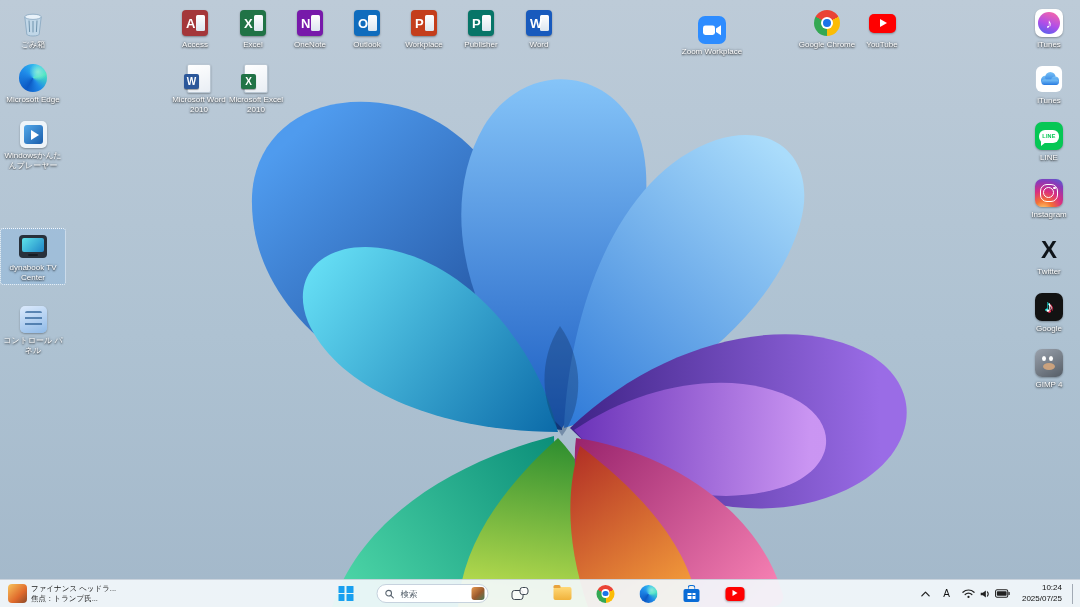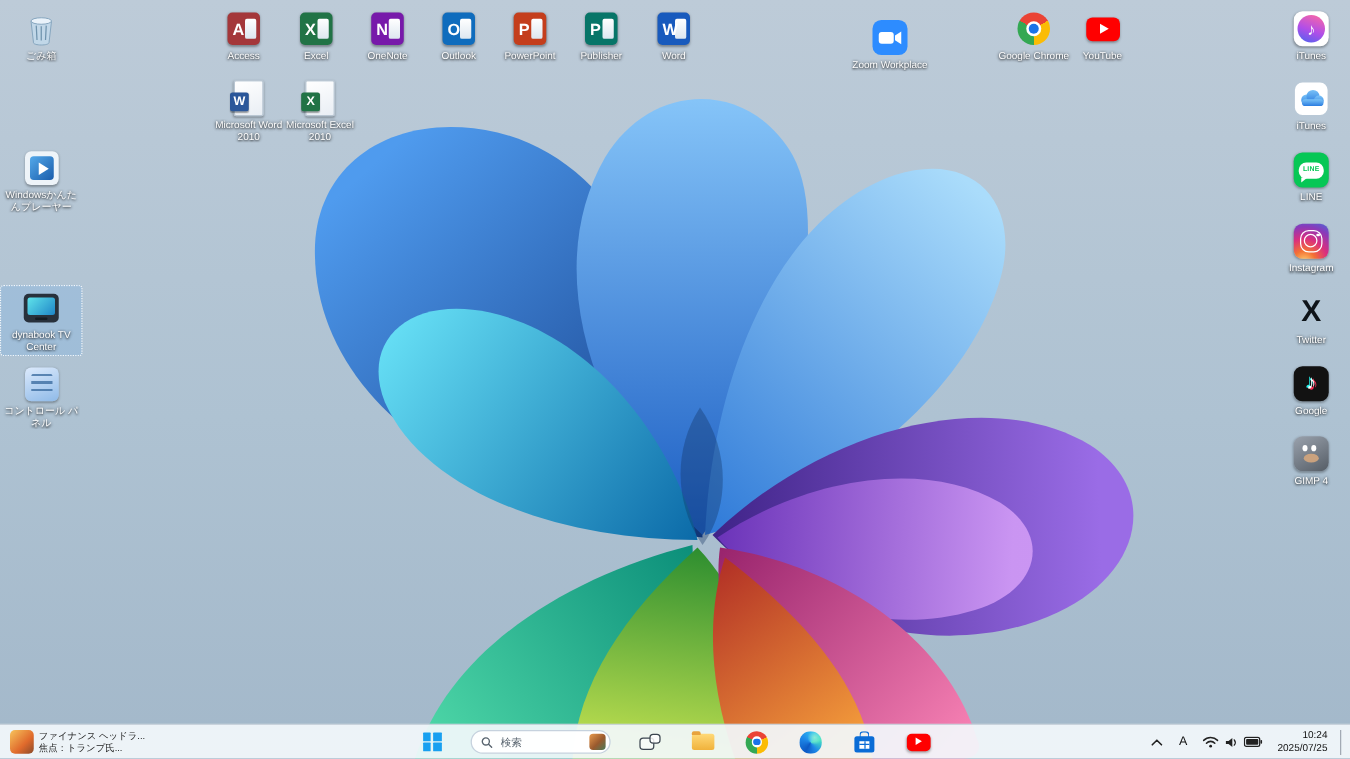--- a/index.html
+++ b/index.html
@@ -195,37 +195,43 @@
     <div class="ig">
       <svg width="30" height="30" viewBox="0 0 30 30">
         <path d="M6.8 9 L8.8 26.2 C8.9 27.2 11.5 28 15 28 C18.5 28 21.1 27.2 21.2 26.2 L23.2 9" fill="rgba(193,216,234,.9)" stroke="#86a6bf" stroke-width="0.8"></path>
         <ellipse cx="15" cy="8.8" rx="8.2" ry="2.6" fill="#e9f2fa" stroke="#86a6bf" stroke-width="0.8"></ellipse>
         <path d="M11 12.5 L11.6 24 M15 13 L15 24.4 M19 12.5 L18.4 24" stroke="#6f93ad" stroke-width="1" fill="none"></path>
       </svg>
     </div>
     <div class="lbl">ごみ箱</div>
   </div>
 
+  <div class="cell" style="left:0;top:60px">
+    <div class="ig">
+        <span class="edge-orb"></span>
+      </div>
+    <div class="lbl">Microsoft Edge</div>
+  </div>
 
   <div class="cell" style="left:0;top:116px">
     <div class="ig">
         <span class="player"></span>
       </div>
     <div class="lbl">Windowsかんたんプレーヤー</div>
   </div>
 
 
   <div class="cell selected" style="left:0;top:228px">
     <div class="ig">
         <span class="tvc"></span>
       </div>
     <div class="lbl">dynabook TV Center</div>
   </div>
 
-  <div class="cell" style="left:0;top:289px">
+  <div class="cell" style="left:0;top:301px">
     <div class="ig">
         <span class="cpanel"></span>
       </div>
     <div class="lbl">コントロール パネル</div>
   </div>
 
   <div class="cell" style="left:162px;top:5px">
     <div class="ig">
         <span class="tile" style="background: rgb(164, 55, 58);">
           <b>A</b>
@@ -256,21 +262,21 @@
         </span>
       </div>
     <div class="lbl">Outlook</div>
   </div>
   <div class="cell" style="left:391px;top:5px">
     <div class="ig">
         <span class="tile" style="background: rgb(196, 62, 28);">
           <b>P</b>
         </span>
       </div>
-    <div class="lbl">PowerPoint</div>
+    <div class="lbl">Workplace</div>
   </div>
   <div class="cell" style="left:448px;top:5px">
     <div class="ig">
         <span class="tile" style="background: rgb(7, 117, 104);">
           <b>P</b>
         </span>
       </div>
     <div class="lbl">Publisher</div>
   </div>
   <div class="cell" style="left:506px;top:5px">

